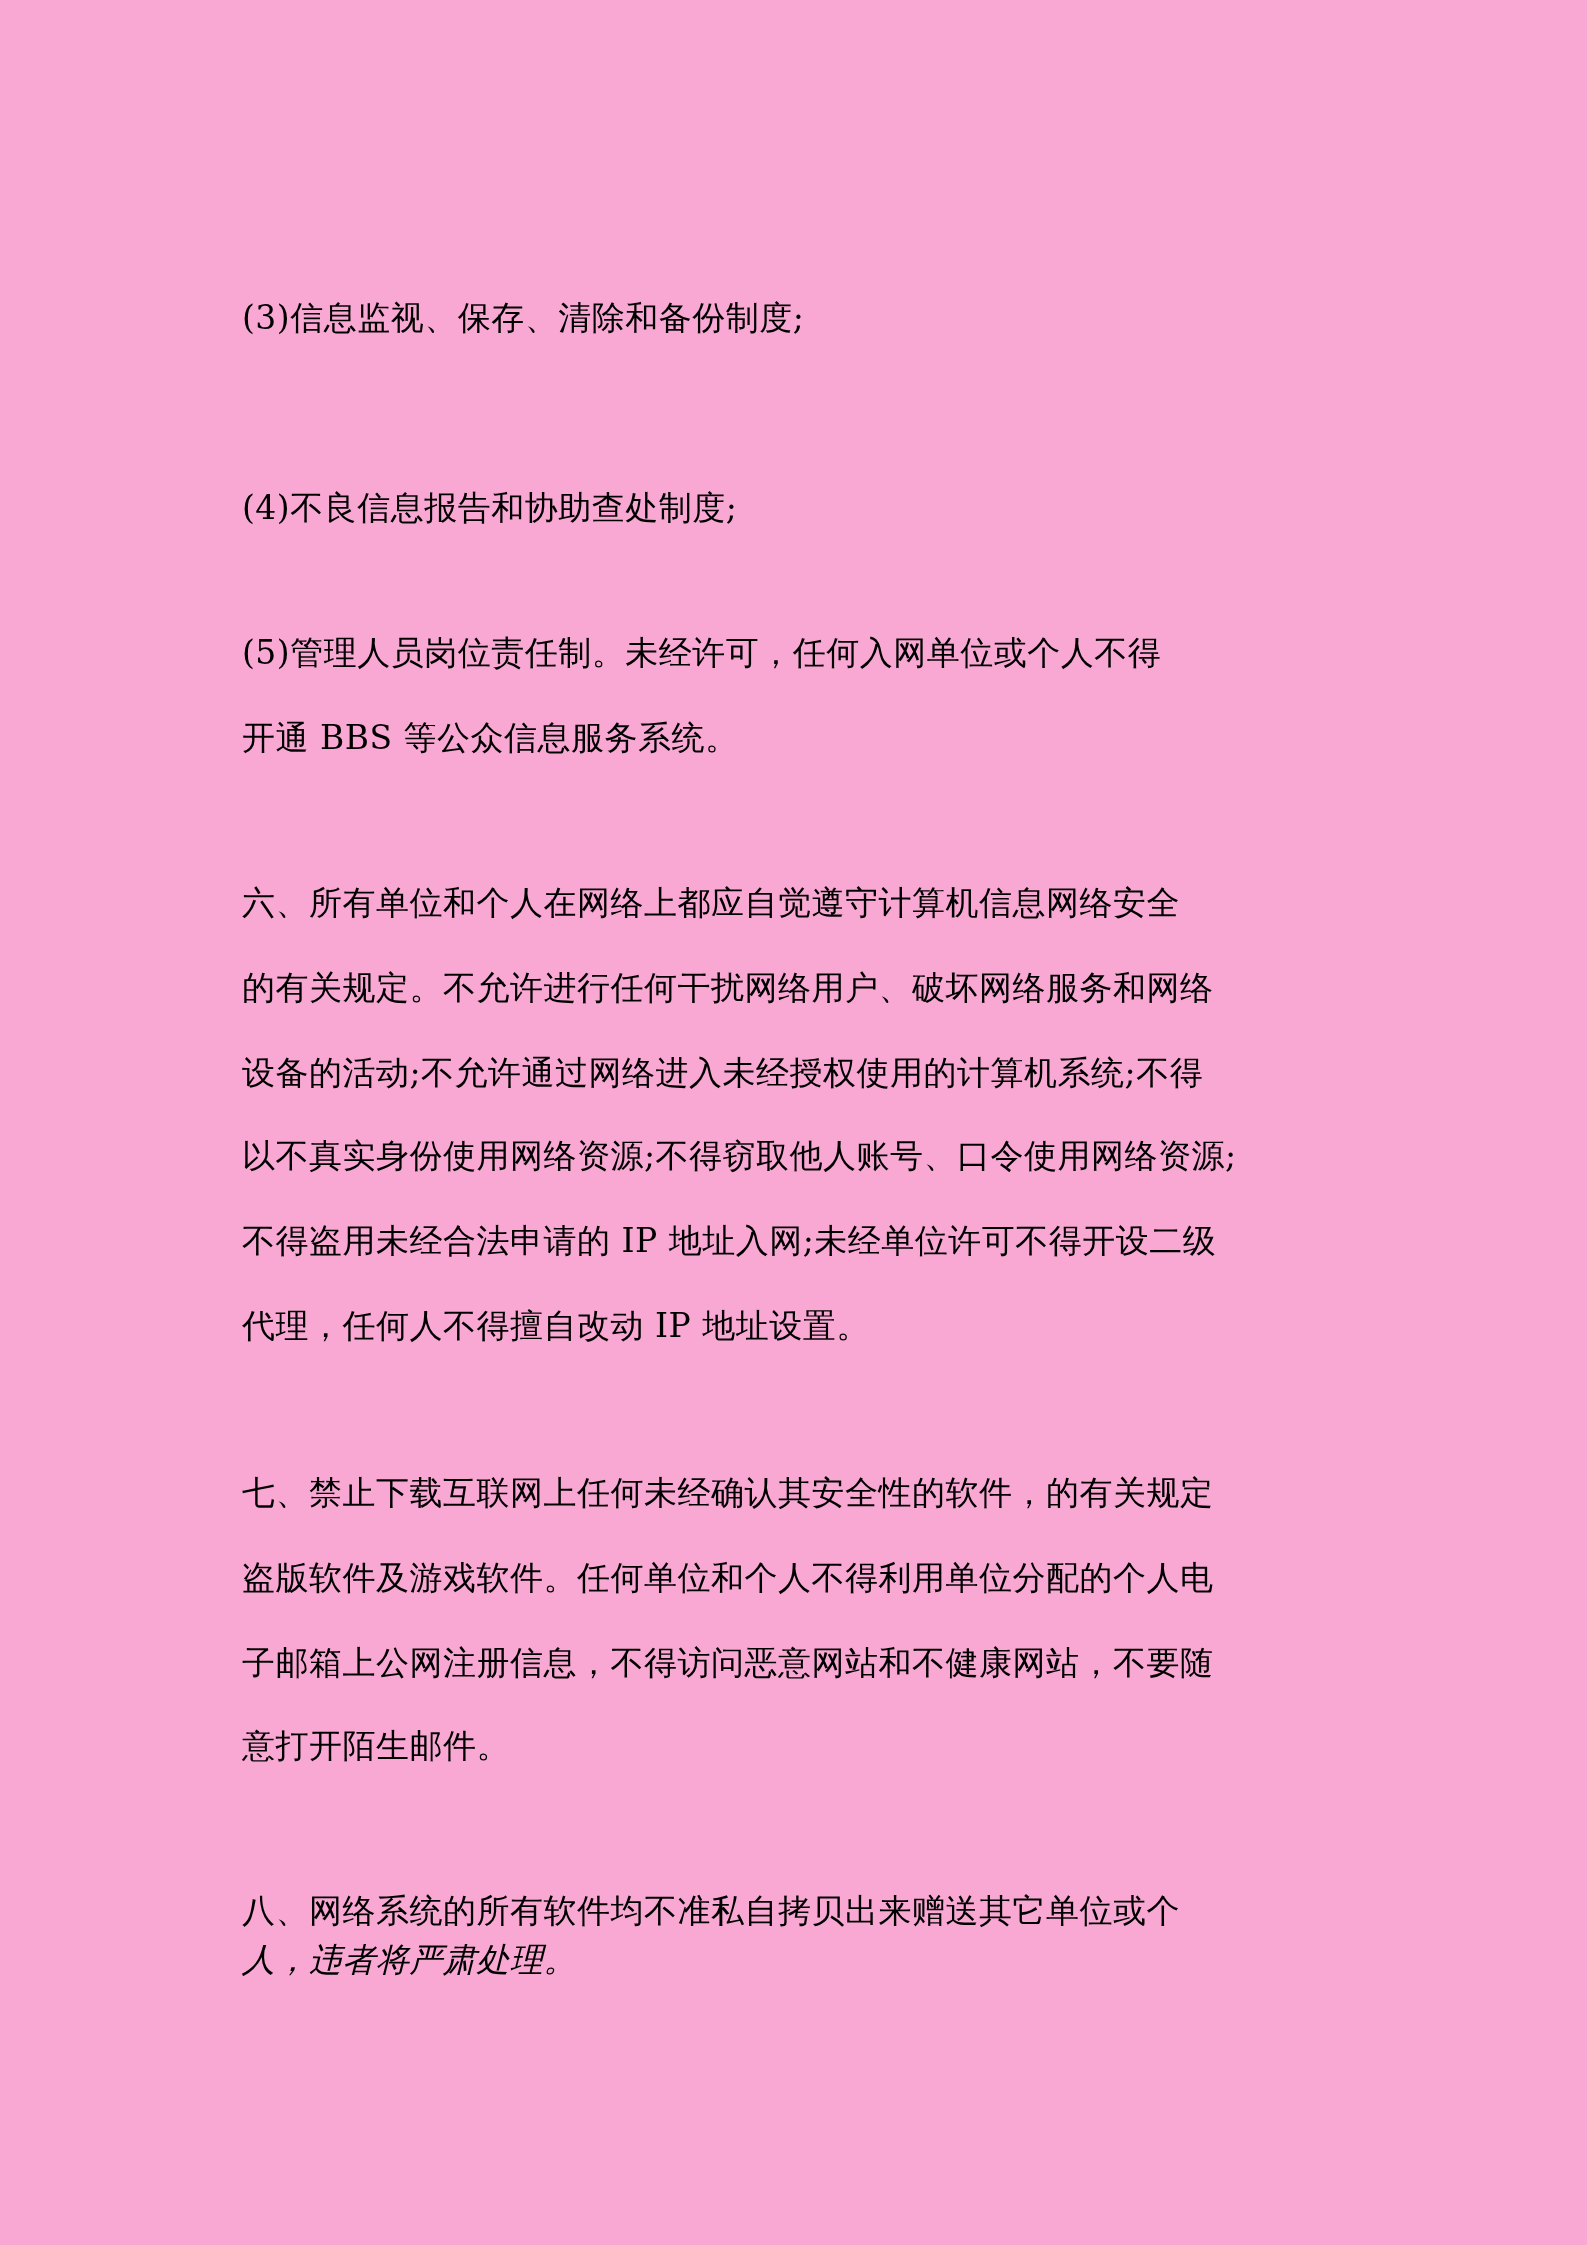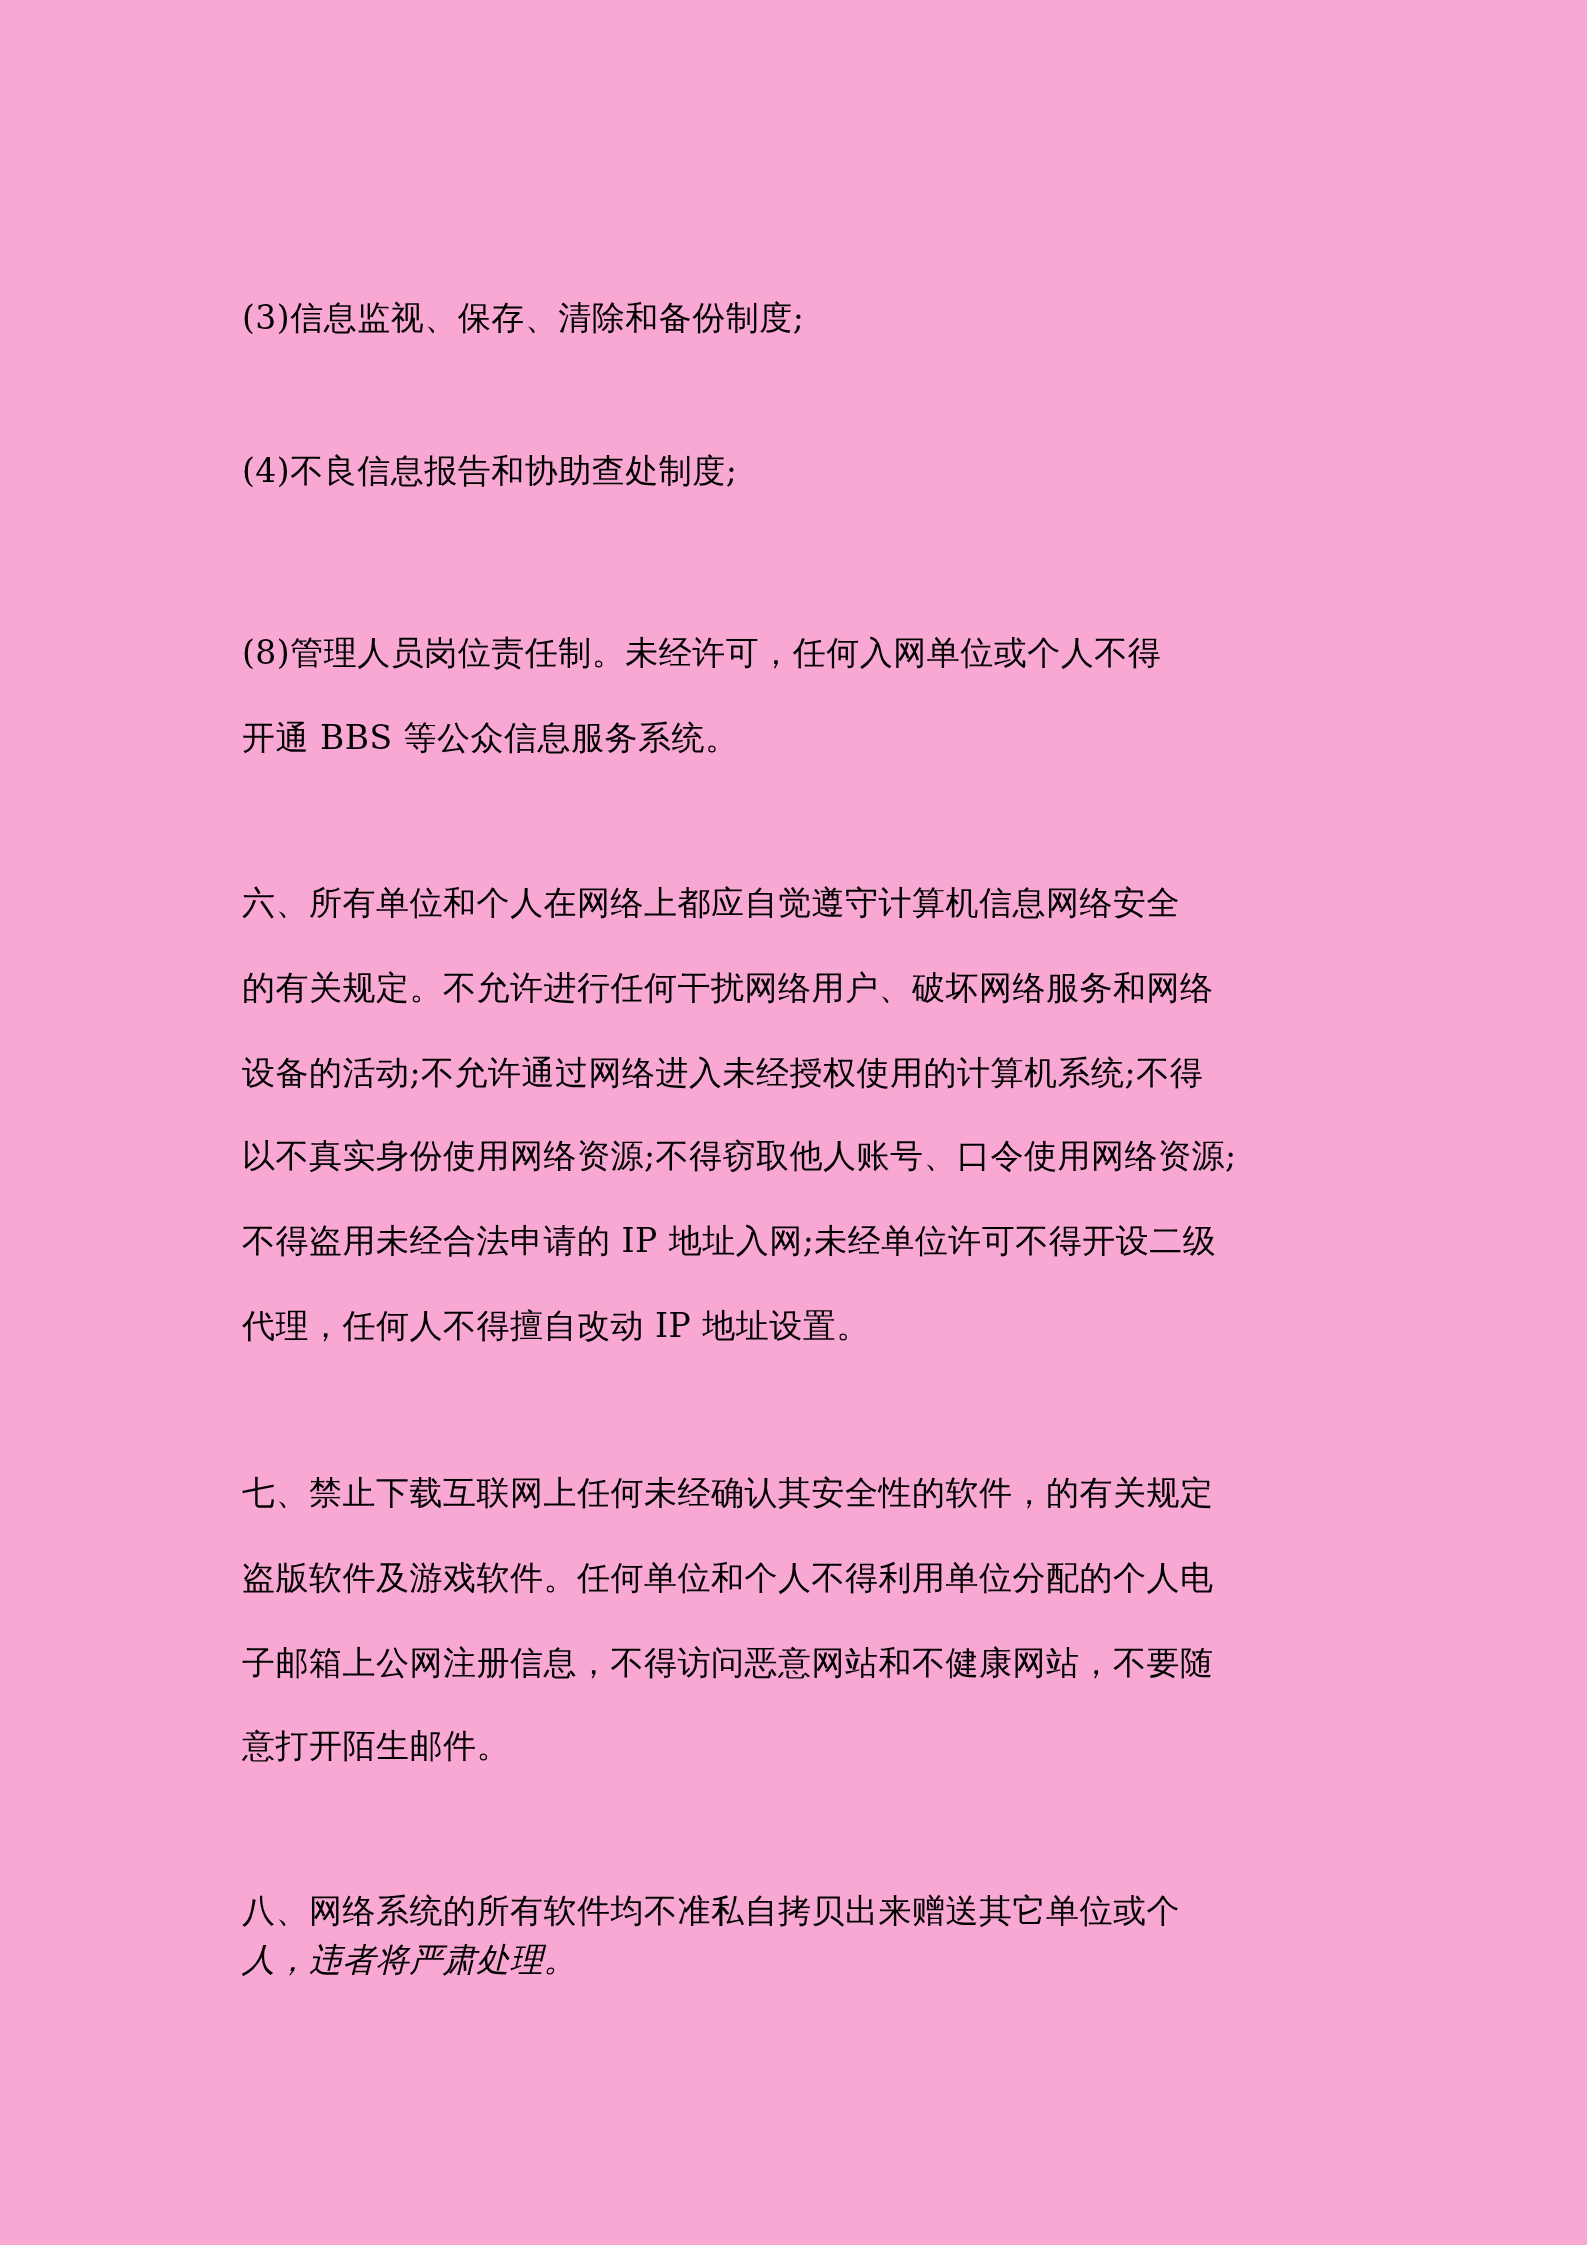--- a/index.html
+++ b/index.html
@@ -32,23 +32,23 @@
       letter-spacing: 0.5px;
     }
   </style>
 </head>
 <body>
 
 <div class="page">
 
   <div class="line" style="top:298px;">(3)信息监视、保存、清除和备份制度;</div>
 
-  <div class="line" style="top:451px;">(4)不良信息报告和协助查处制度;</div>
+  <div class="line" style="top:488px;">(4)不良信息报告和协助查处制度;</div>
 
-  <div class="line" style="top:633px;">(8)管理人员岗位责任制。未经许可，任何入网单位或个人不得</div>
+  <div class="line" style="top:633px;">(5)管理人员岗位责任制。未经许可，任何入网单位或个人不得</div>
   <div class="line" style="top:718px;">开通 BBS 等公众信息服务系统。</div>
 
   <div class="line" style="top:968px;">的有关规定。不允许进行任何干扰网络用户、破坏网络服务和网络</div>
   <div class="line" style="top:883px;">六、所有单位和个人在网络上都应自觉遵守计算机信息网络安全</div>
   <div class="line" style="top:1053px;">设备的活动;不允许通过网络进入未经授权使用的计算机系统;不得</div>
   <div class="line" style="top:1136px;">以不真实身份使用网络资源;不得窃取他人账号、口令使用网络资源;</div>
   <div class="line" style="top:1221px;">不得盗用未经合法申请的 IP 地址入网;未经单位许可不得开设二级</div>
   <div class="line" style="top:1306px;">代理，任何人不得擅自改动 IP 地址设置。</div>
 
   <div class="line" style="top:1473px;">七、禁止下载互联网上任何未经确认其安全性的软件，的有关规定</div>

